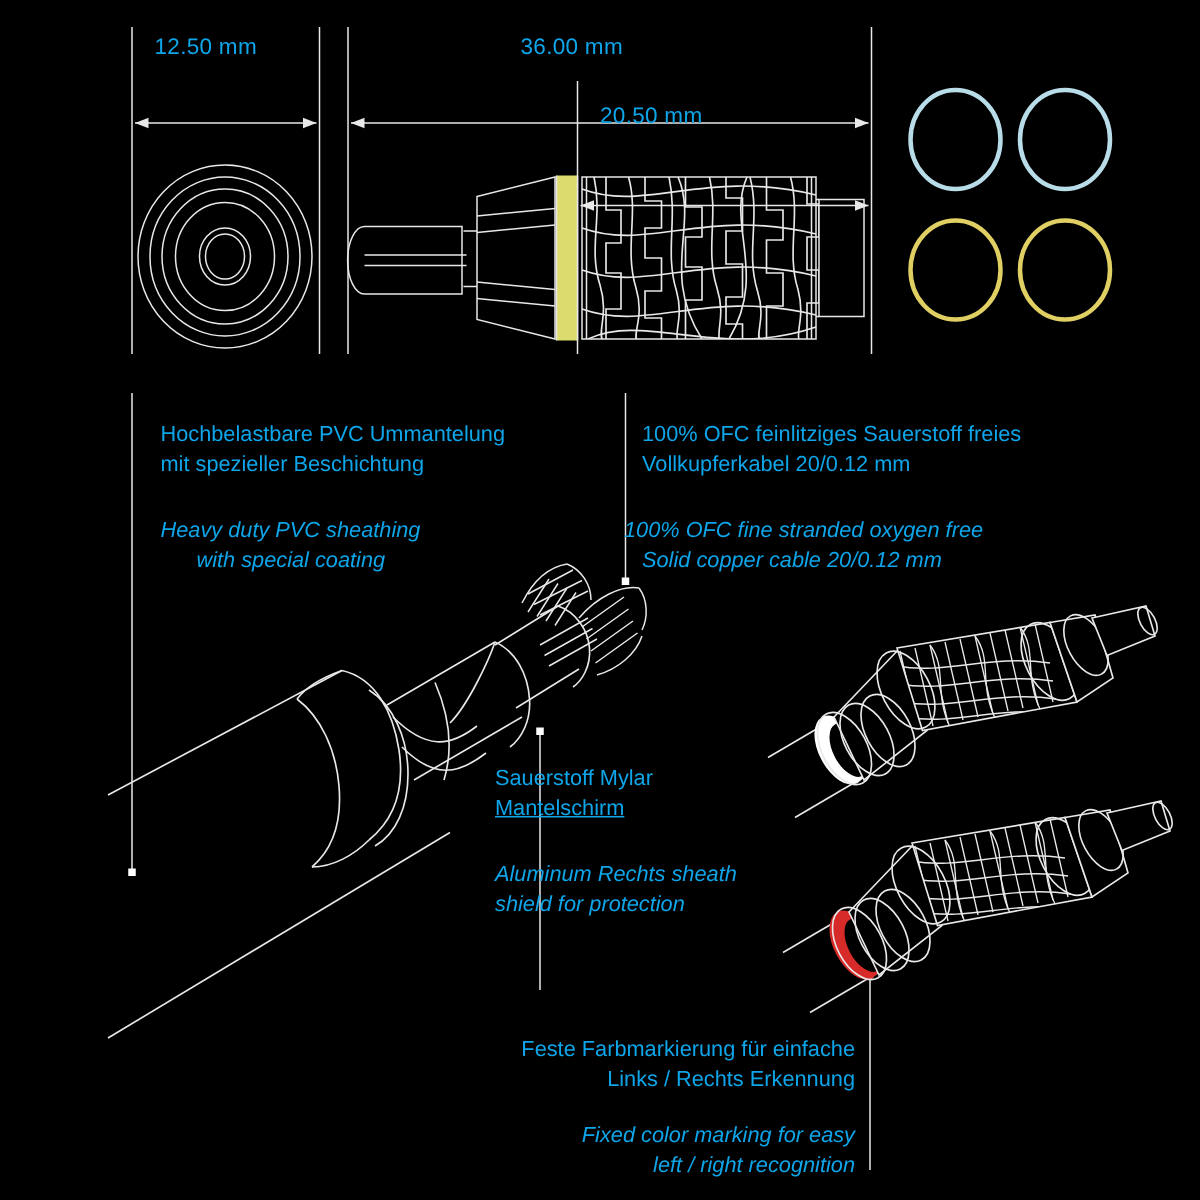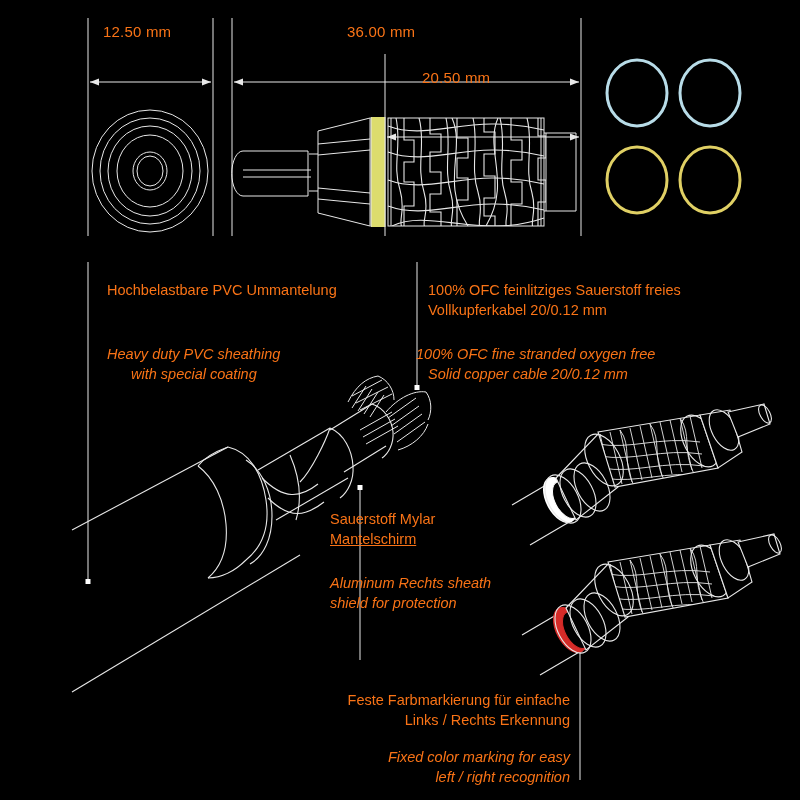--- a/index.html
+++ b/index.html
@@ -6,21 +6,21 @@
   html, body {
     width:800px; height:800px;
     background:#000; overflow:hidden;
     font-family:"Liberation Sans", sans-serif;
   }
   #sheet { position:relative; width:800px; height:800px; background:#000; }
   #sheet svg { position:absolute; top:0; left:0; }
 
   .txt {
     position:absolute;
-    color:#f97316;
+    color:#0ea5e9;
     font-family:"Liberation Sans", sans-serif;
     white-space:pre;
     line-height:1.30;
   }
   .dim { font-size:15px; letter-spacing:0.2px; }
   .cap-de { font-size:14.5px; font-style:normal; }
   .cap-en { font-size:14.5px; font-style:italic; }
   .ralign { text-align:right; }
 </style>
 </head>
@@ -250,23 +250,24 @@
         <ellipse cx="734" cy="560" rx="12" ry="22" transform="rotate(-28 734 560)"></ellipse>
         <path d="M738,542 L774,534 L780,554 L748,567 Z" fill="#000"></path>
         <ellipse cx="775" cy="544" rx="5" ry="10" transform="rotate(-28 775 544)"></ellipse>
       </g>
 
     </g>
   </svg>
 
   <div class="txt dim" style="left:103px; top:22px;">12.50 mm</div>
   <div class="txt dim" style="left:347px; top:22px;">36.00 mm</div>
-  <div class="txt dim" style="left:422px; top:68px;">20.50 mm</div>
+  <div class="txt dim" style="left:400px; top:68px;">20.50 mm</div>
 
   <div class="txt cap-de" style="left:107px; top:281px;">Hochbelastbare PVC Ummantelung</div>
+  <div class="txt cap-de" style="left:107px; top:301px;">mit spezieller Beschichtung</div>
   <div class="txt cap-en" style="left:107px; top:345px;">Heavy duty PVC sheathing</div>
   <div class="txt cap-en" style="left:107px; top:365px;margin-left:24px;">with special coating</div>
 
   <div class="txt cap-de" style="left:428px; top:281px;">100% OFC feinlitziges Sauerstoff freies</div>
   <div class="txt cap-de" style="left:428px; top:301px;">Vollkupferkabel 20/0.12 mm</div>
   <div class="txt cap-en" style="left:416px; top:345px;text-align:right;">100% OFC fine stranded oxygen free</div>
   <div class="txt cap-en" style="left:428px; top:365px;">Solid copper cable 20/0.12 mm</div>
 
   <div class="txt cap-de" style="left:330px; top:510px;">Sauerstoff Mylar</div>
   <div class="txt cap-de" style="left:330px; top:530px;text-decoration:underline;">Mantelschirm</div>

